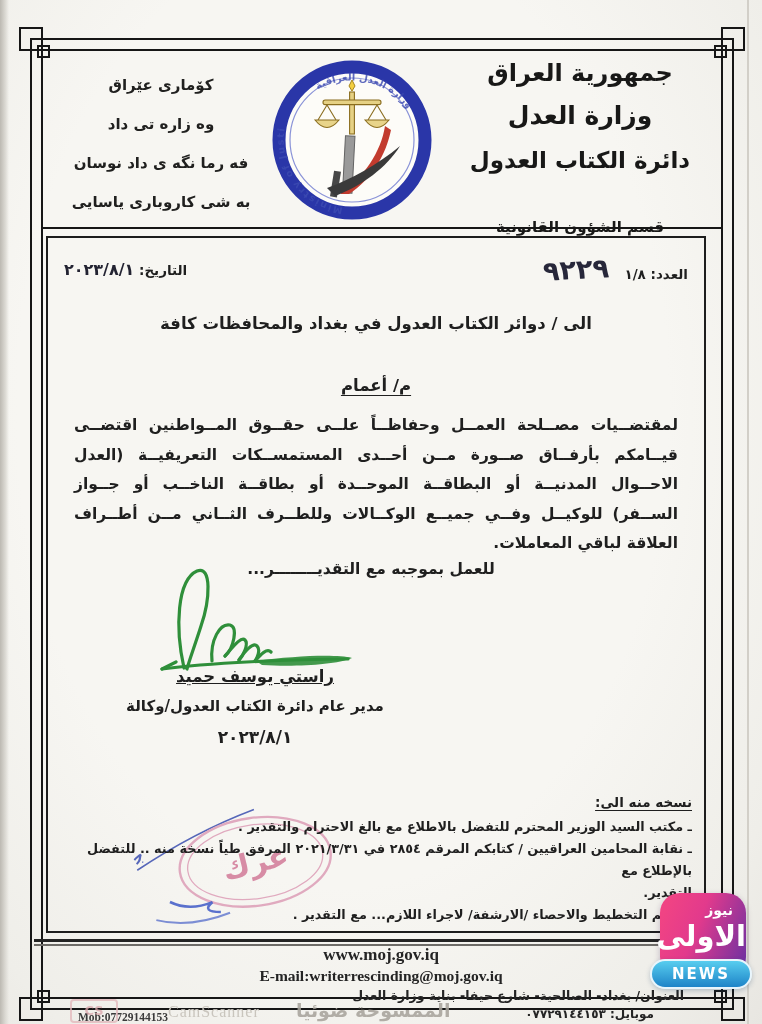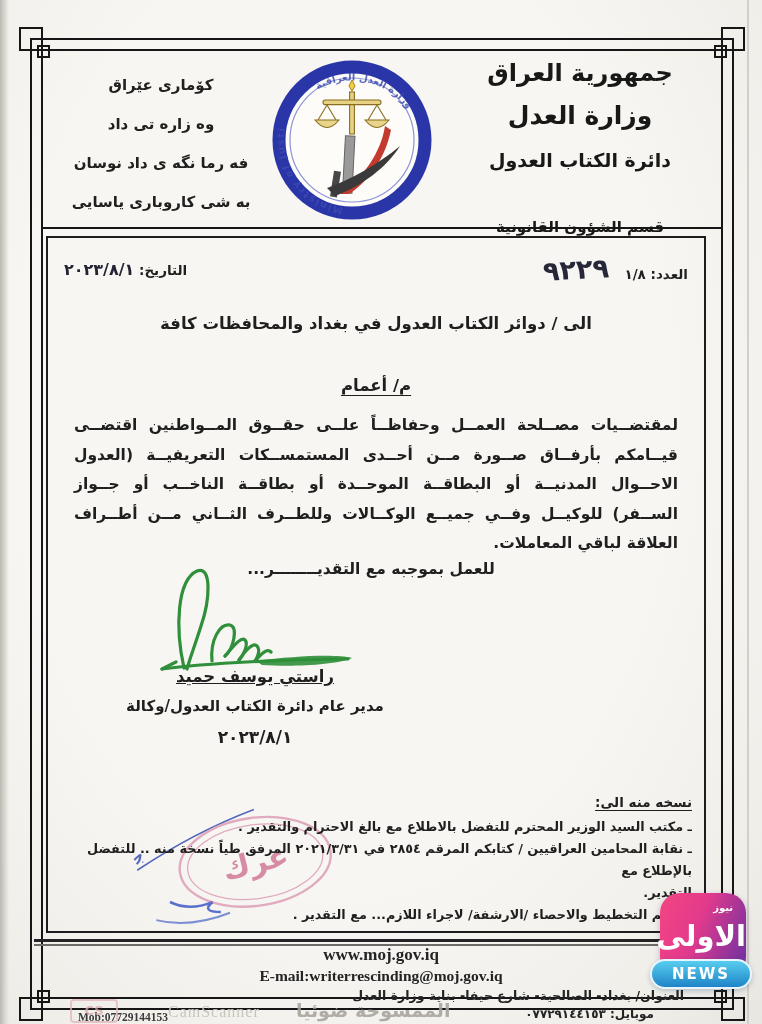--- a/index.html
+++ b/index.html
@@ -20,21 +20,21 @@
   .knotB { position:absolute; width:13px; height:13px; border:2.5px solid #161616; }
 
   
   .kurdish { position:absolute; left:52px; top:66px; width:218px; text-align:center;
              direction:rtl; font-weight:700; font-size:15px; color:#20201f; line-height:39px; }
   .seal { position:absolute; left:272px; top:58px; width:160px; height:162px; }
   .callig { position:absolute; right:44px; top:52px; width:276px; text-align:center;
             direction:rtl; color:#181817; font-weight:700; }
   .callig .c1 { font-size:24px; line-height:42px; }
   .callig .c2 { font-size:25px; line-height:44px; }
-  .callig .c3 { font-size:19px; line-height:44px; }
+  .callig .c3 { font-size:23px; line-height:44px; }
   .callig .c4 { font-size:15px; line-height:34px; letter-spacing:1px;margin-top:28px; }
 
   .hdr-divider { position:absolute; left:41px; right:39px; top:227px; border-top:2px solid #161616; }
 
   
   .body-box { position:absolute; left:46px; top:236px; right:56px; height:697px;
               border:2px solid #1d1d1d; direction:rtl; color:#1f1f1f; }
   .meta-number { position:absolute; top:16px; right:16px; direction:rtl; }
   .meta-number .lbl { font-size:13.5px; font-weight:700; }
   .meta-number .hand { font-size:27px; font-weight:700; color:#27273a; letter-spacing:7px;
@@ -86,21 +86,21 @@
   .wm-brand { position:absolute; top:1003px; left:168px; font-size:16px; color:#c9c5bd;
               letter-spacing:1px; font-family:"Liberation Serif", serif; }
   .wm-cs { position:absolute; top:999px; left:70px; width:48px; height:24px; border:2px solid #e3b6ba;
            border-radius:4px; color:#d9a4aa; font-size:13px; font-weight:700; text-align:center;
            line-height:20px; opacity:.75; }
 
   
   .news-tile { position:absolute; top:893px; right:16px; width:86px; height:84px; border-radius:20px;
                background:linear-gradient(112deg,#f04384 10%,#e23a8c 42%,#6e31a1 96%);
                box-shadow:0 2px 6px rgba(60,20,80,.25); }
-  .news-ar-small { position:absolute; top:9px; right:13px; color:#fff; font-size:10px; font-weight:700; direction:rtl;margin-left:36px; }
+  .news-ar-small { position:absolute; top:9px; right:13px; color:#fff; font-size:14px; font-weight:700; direction:rtl;margin-left:36px; }
   .news-ar-big { position:absolute; bottom:26px; left:0; right:0; text-align:center; color:#fff;
                  font-size:29px; font-weight:800; direction:rtl; line-height:30px; }
   .news-banner { position:absolute; top:959px; right:10px; width:102px; height:30px; border-radius:16px;
                  background:linear-gradient(180deg,#58cdef,#1e84c8); border:2px solid #e8f5fc;
                  color:#fff; font-size:15px; font-weight:800; letter-spacing:2px; text-align:center;
                  line-height:26px; box-shadow:0 2px 5px rgba(20,60,100,.25); }
 </style>
 </head>
 <body>
 
@@ -176,21 +176,21 @@
       <span class="hand">٢٠٢٣/٨/١</span>
     </div>
 
     <div class="addressee">الى / دوائر الكتاب العدول في بغداد والمحافظات كافة</div>
     <div class="subject">
       <span>م/ أعمام</span>
     </div>
 
     <div class="par">
       <div class="bline">لمقتضــيات مصــلحة العمــل وحفاظــاً علــى حقــوق المــواطنين اقتضــى</div>
-      <div class="bline">قيــامكم بأرفــاق صــورة مــن أحــدى المستمســكات التعريفيــة (العدول</div>
+      <div class="bline">قيــامكم بأرفــاق صــورة مــن أحــدى المستمســكات التعريفيــة (العدل</div>
       <div class="bline">الاحــوال المدنيــة أو البطاقــة الموحــدة أو بطاقــة الناخــب أو جــواز</div>
       <div class="bline">الســفر) للوكيــل وفــي جميــع الوكــالات وللطــرف الثــاني مــن أطــراف</div>
       <div class="bline-last">العلاقة لباقي المعاملات.</div>
     </div>
 
     <div class="closing">للعمل بموجبه مع التقديــــــــر...</div>
 
     <div class="sig">
       <svg viewBox="0 0 220 128" width="220" height="128">
         <g stroke="#2f8f3a" stroke-width="3.2" fill="none" stroke-linecap="round">

